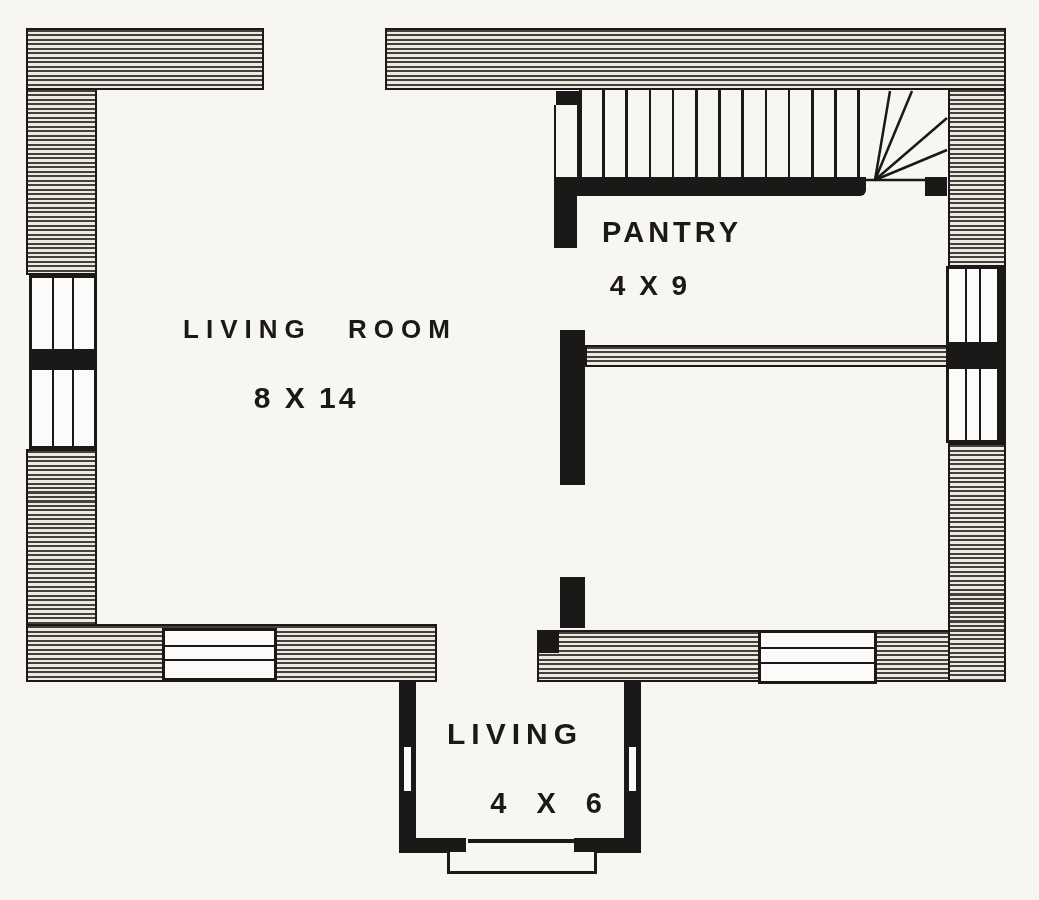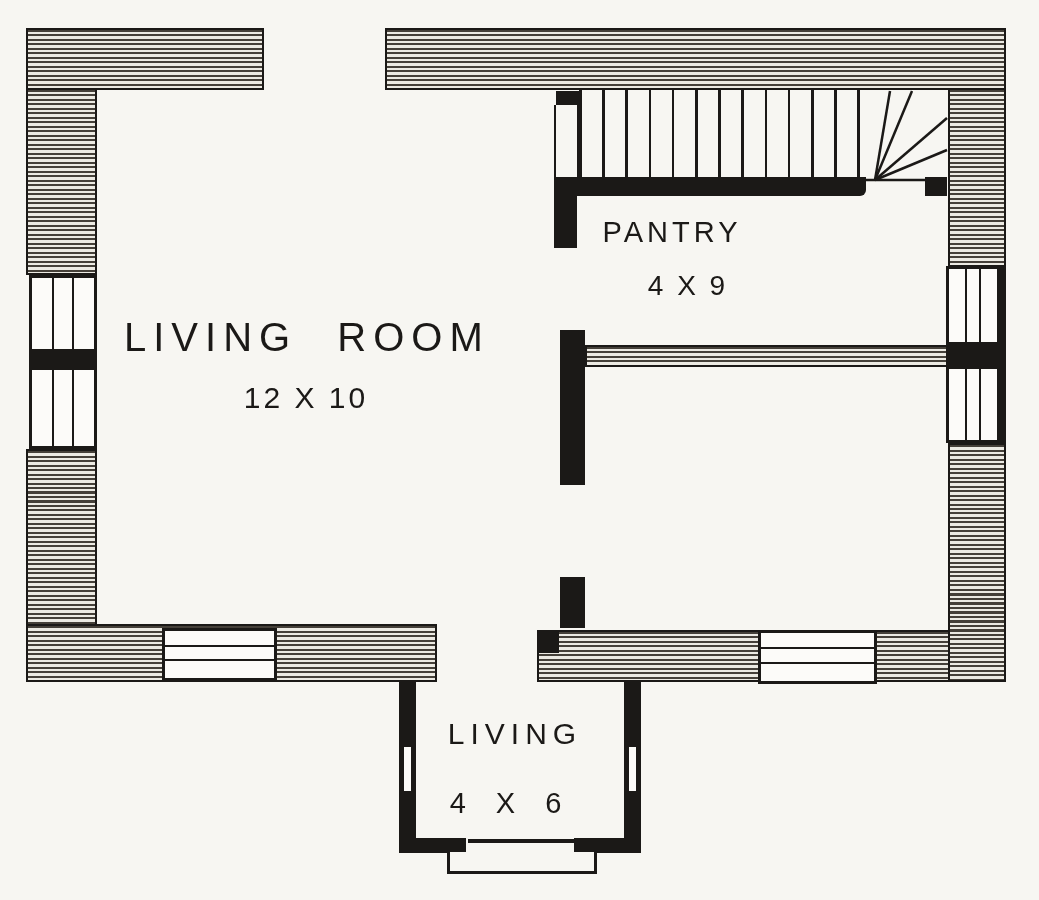--- a/index.html
+++ b/index.html
@@ -40,21 +40,21 @@
   }
   .stringer{
     position:absolute;box-sizing:border-box;
     border-left:2px solid var(--ink);border-right:3px solid var(--ink);
   }
   .step{
     position:absolute;box-sizing:border-box;background:var(--paper);
     border:3px solid var(--ink);border-top:none;
   }
   .lbl{
-    position:absolute;color:var(--ink);font-weight:normal;line-height:1.1;
+    position:absolute;color:var(--ink);font-weight:bold;line-height:1.1;
     text-align:center;white-space:nowrap;letter-spacing:6px;
   }
   svg.winders{position:absolute;}
   svg.winders line{stroke:var(--ink);stroke-width:2.5;}
 </style>
 </head>
 <body>
 
 <div id="plan">
 
@@ -105,23 +105,23 @@
 
   <div class="blk" style="left:399px;top:682px;width:17px;height:171px;"></div>
   <div class="blk" style="left:624px;top:682px;width:17px;height:171px;"></div>
   <div class="wht" style="left:404px;top:747px;width:7px;height:44px;"></div>
   <div class="wht" style="left:629px;top:747px;width:7px;height:44px;"></div>
   <div class="blk" style="left:399px;top:838px;width:67px;height:15px;"></div>
   <div class="blk" style="left:574px;top:838px;width:67px;height:15px;"></div>
   <div class="blk" style="left:468px;top:839px;width:109px;height:4px;"></div>
   <div class="step" style="left:447px;top:852px;width:150px;height:22px;"></div>
 
-  <div class="lbl" style="left:124px;top:315px;width:360px;font-size:40px;letter-spacing:7px;word-spacing:22px;">LIVING ROOM</div>
-  <div class="lbl" style="left:186px;top:381px;width:240px;font-size:30px;letter-spacing:3px;">12 X 10</div>
+  <div class="lbl" style="left:140px;top:315px;width:360px;font-size:26px;letter-spacing:7px;word-spacing:22px;">LIVING ROOM</div>
+  <div class="lbl" style="left:186px;top:381px;width:240px;font-size:30px;letter-spacing:3px;">8 X 14</div>
 
   <div class="lbl" style="left:572px;top:217px;width:200px;font-size:29px;letter-spacing:4px;">PANTRY</div>
-  <div class="lbl" style="left:608px;top:271px;width:160px;font-size:28px;letter-spacing:3px;">4 X 9</div>
+  <div class="lbl" style="left:570px;top:271px;width:160px;font-size:28px;letter-spacing:3px;">4 X 9</div>
 
 
   <div class="lbl" style="left:415px;top:717px;width:200px;font-size:30px;letter-spacing:6px;">LIVING</div>
-  <div class="lbl" style="left:409px;top:788px;width:200px;font-size:29px;letter-spacing:7px;word-spacing:8px;">4 X 6</div>
+  <div class="lbl" style="left:409px;top:788px;width:200px;font-size:29px;letter-spacing:7px;word-spacing:8px;text-align:right;">4 X 6</div>
 
 </div>
 
 </body></html>

